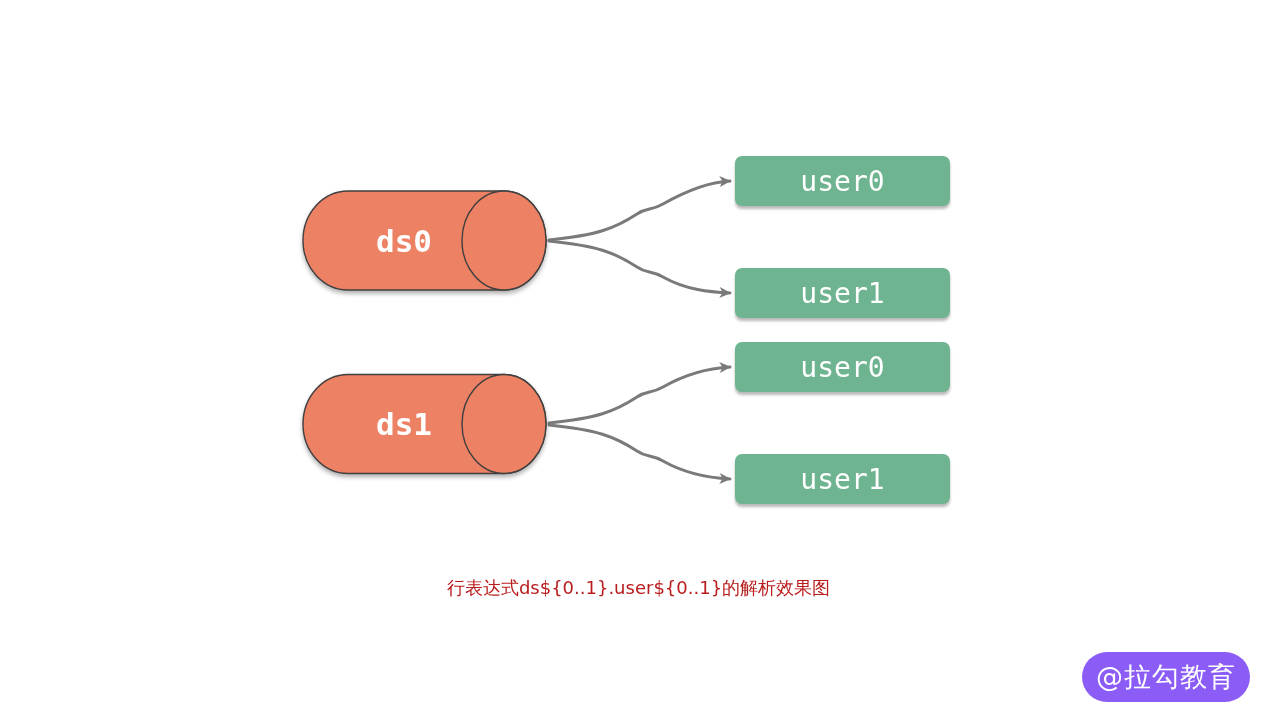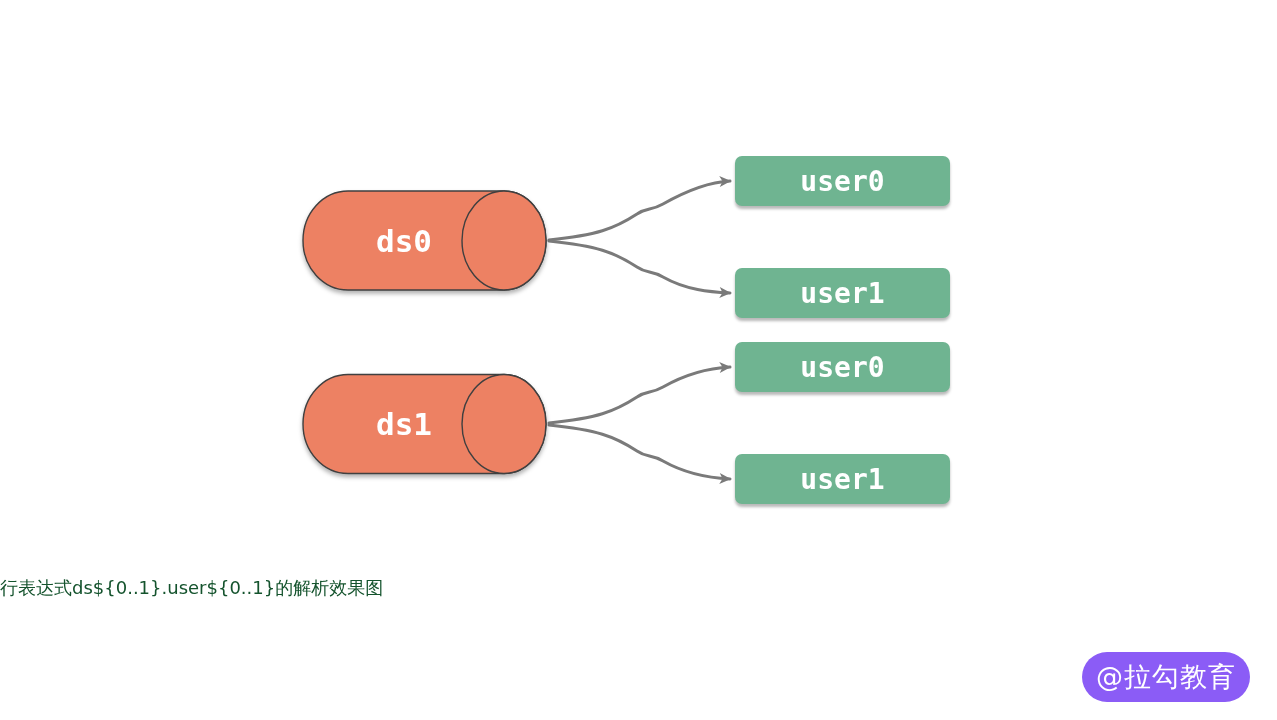--- a/index.html
+++ b/index.html
@@ -38,34 +38,34 @@
     width: 215px;
     height: 50px;
     background: #6FB491;
     border-radius: 7px;
     box-shadow: 0 3px 3px rgba(0,0,0,0.28);
     display: flex;
     align-items: center;
     justify-content: center;
     color: #ffffff;
     font-family: "DejaVu Sans Mono", "DejaVu Sans", monospace;
-    font-weight: bold;
+    font-weight: normal;
     font-size: 28px;
   }
   .table-box.b1 { top: 156px; }
   .table-box.b2 { top: 268px; }
   .table-box.b3 { top: 342px; }
   .table-box.b4 { top: 454px; }
 
   .caption {
     position: absolute;
     left: 0; right: 0;
     top: 576px;
-    text-align: left;
-    color: #14532d;
+    text-align: center;
+    color: #b91c1c;
     font-size: 18px;
     line-height: 24px;
     font-family: "DejaVu Sans", "Liberation Sans", sans-serif;
   }
 
   .watermark {
     position: absolute;
     left: 1082px;
     top: 652px;
     width: 168px;

